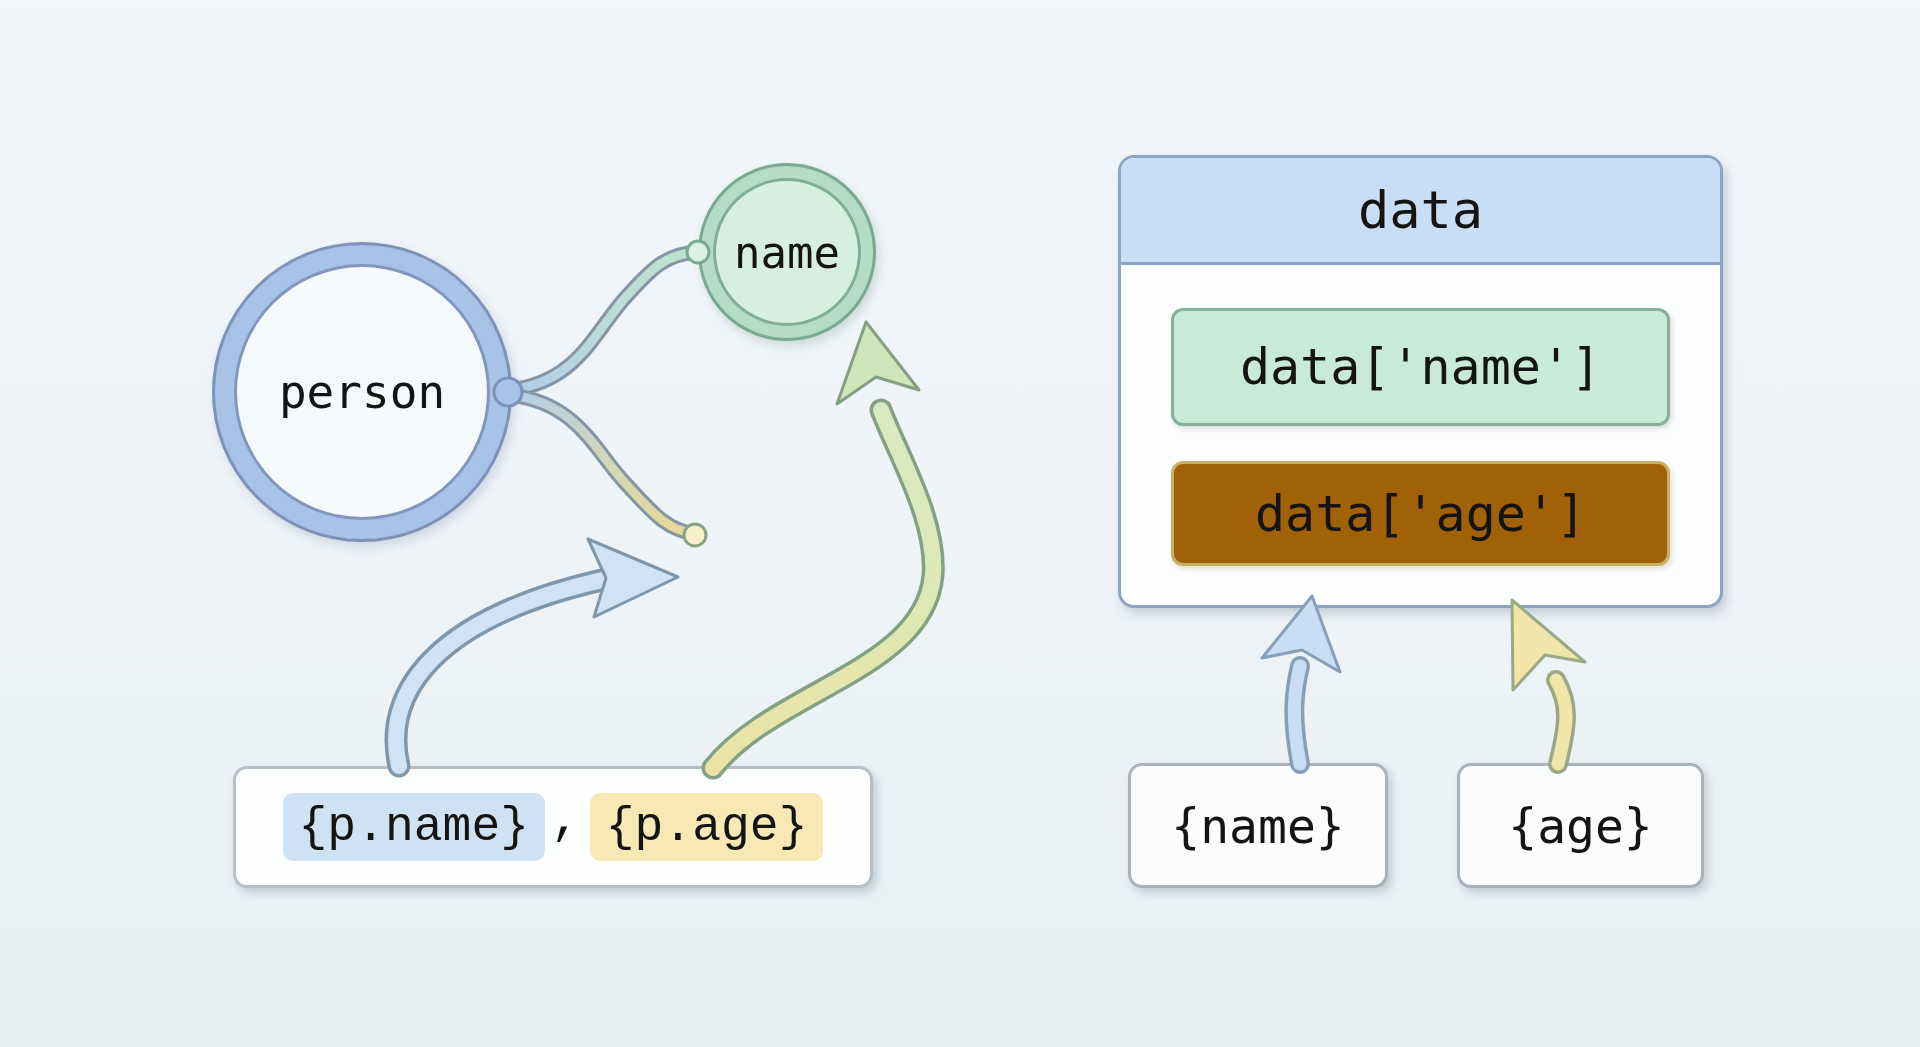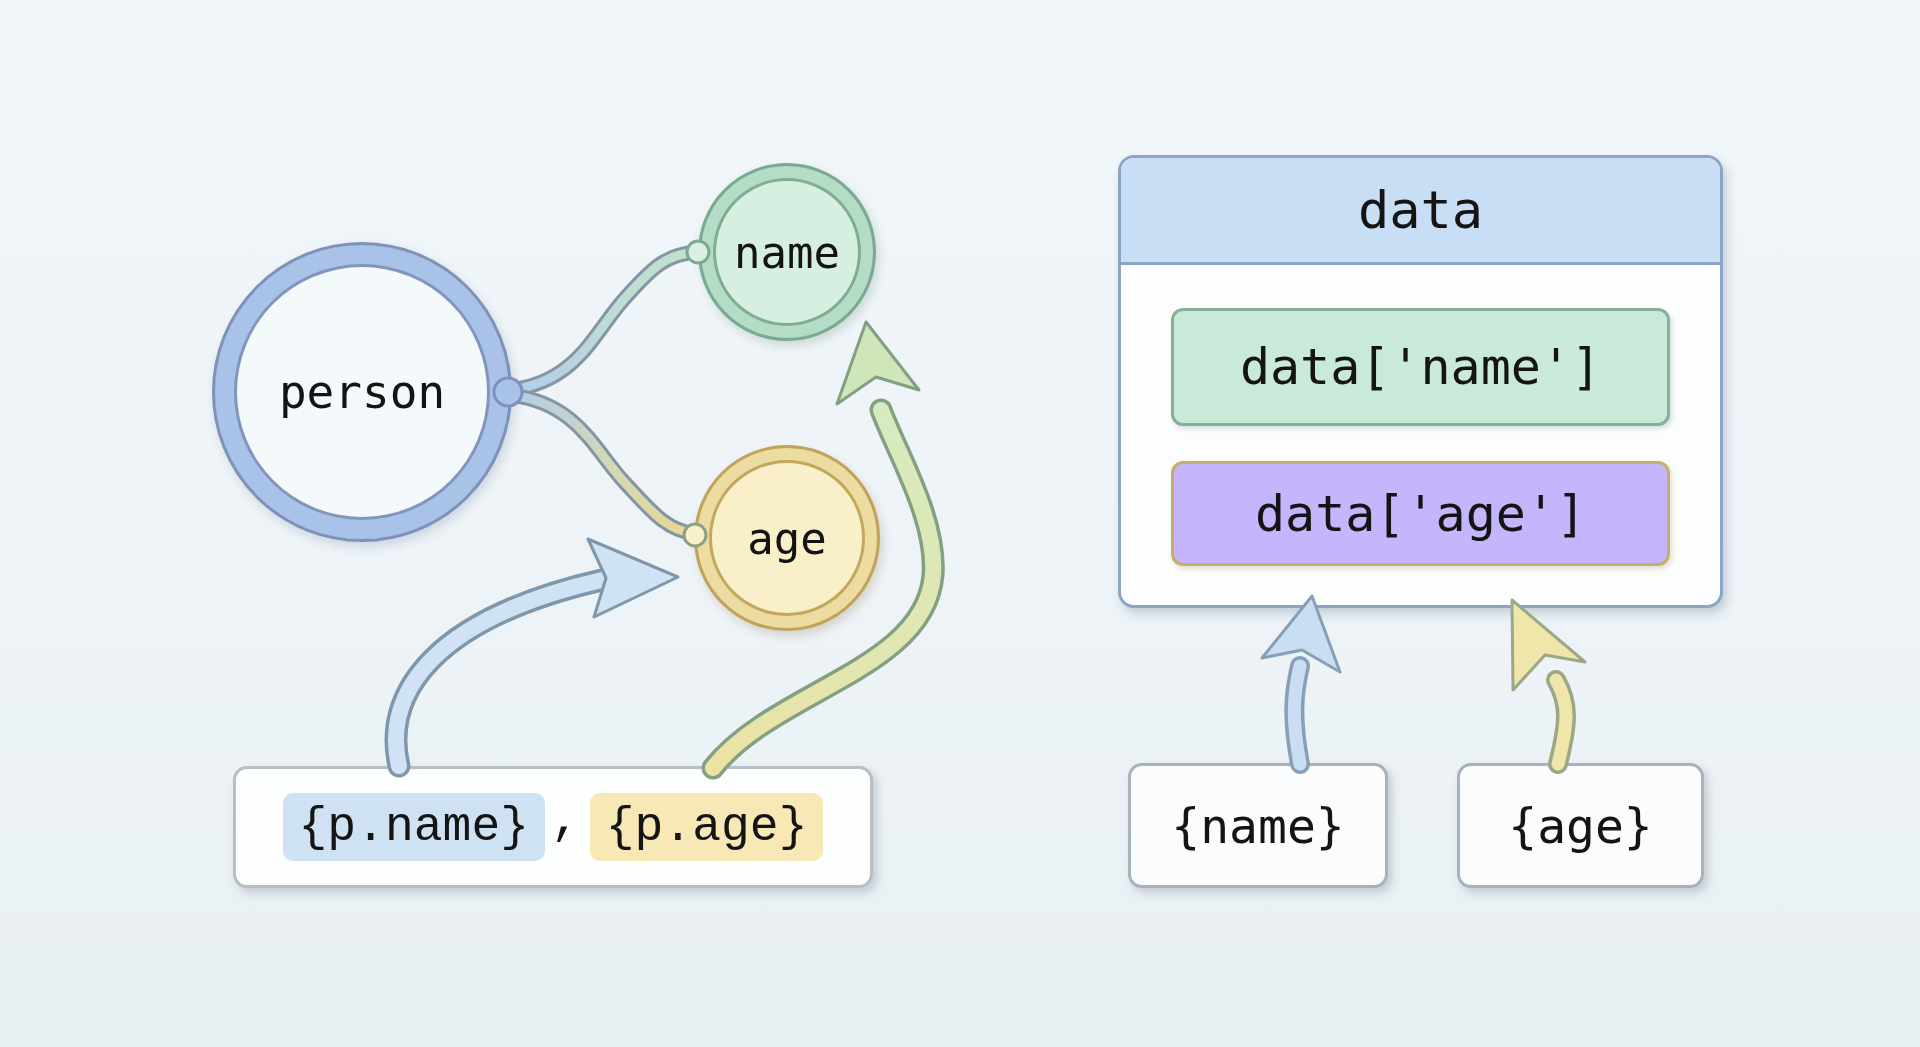--- a/index.html
+++ b/index.html
@@ -59,21 +59,21 @@
     height:107px;box-sizing:border-box;background:#c8def4;border-bottom:3px solid #8ca4c6;
     display:flex;align-items:center;justify-content:center;font-size:52px;
   }
   .data-body{padding:43px 50px 0 50px;}
   .data-row{
     box-sizing:border-box;border-radius:12px;
     display:flex;align-items:center;justify-content:center;
     font-size:50px;line-height:1;
   }
   .row-green{height:118px;background:#c9ead8;border:3px solid #84b198;box-shadow:2px 3px 5px rgba(110,140,125,.25);}
-  .row-yellow{height:105px;margin-top:35px;background:#c4b5fd;border:3px solid #c9ae66;box-shadow:2px 3px 5px rgba(150,135,90,.25);}
+  .row-yellow{height:105px;margin-top:35px;background:#a16207;border:3px solid #c9ae66;box-shadow:2px 3px 5px rgba(150,135,90,.25);}
 
   
   .ph-box{
     box-sizing:border-box;height:125px;
     background:#fbfcfd;border:3px solid #a8b2bc;border-radius:14px;
     box-shadow:4px 5px 8px rgba(105,120,140,.3);
     display:flex;align-items:center;justify-content:center;font-size:48px;
   }
   .ph-name{left:1128px;top:763px;width:260px;}
   .ph-age{left:1457px;top:763px;width:247px;}
@@ -104,23 +104,20 @@
       <path d="M 510 395 C 578 403 594 450 626 484 C 652 512 666 530 695 534" fill="none" stroke="#8495a5" stroke-width="15" stroke-linecap="round"></path>
       <path d="M 510 395 C 578 403 594 450 626 484 C 652 512 666 530 695 534" fill="none" stroke="url(#gradBottom)" stroke-width="9" stroke-linecap="round"></path>
     </g>
   </svg>
 
   <div class="abs node node-person">
     <span>person</span>
   </div>
   <div class="abs node node-name">
     <span>name</span>
-  </div>
-  <div class="abs node node-age">
-    <span>age</span>
   </div>
 
   <div class="abs code-box">
     <span class="chip chip-blue">{p.name}</span>
     <span class="code-sep">,</span>
     <span class="chip chip-yellow">{p.age}</span>
   </div>
 
   <div class="abs data-panel">
     <div class="data-header">

